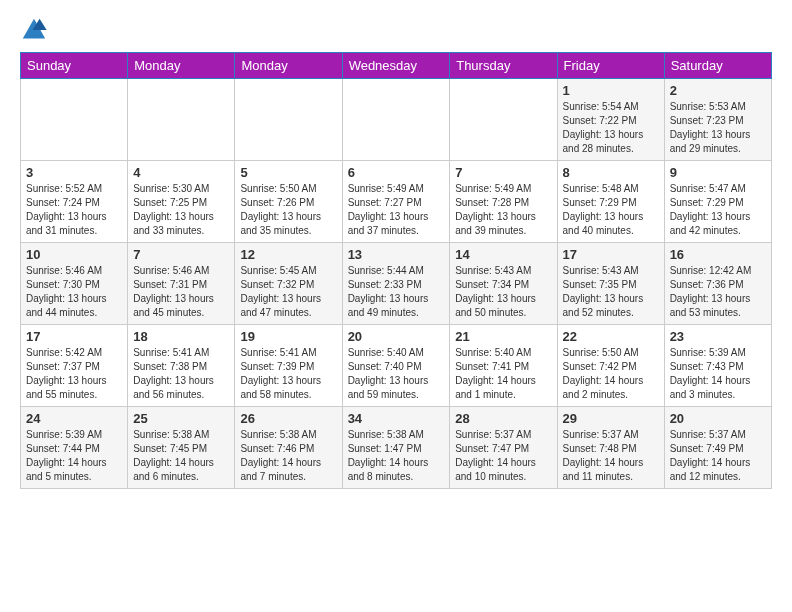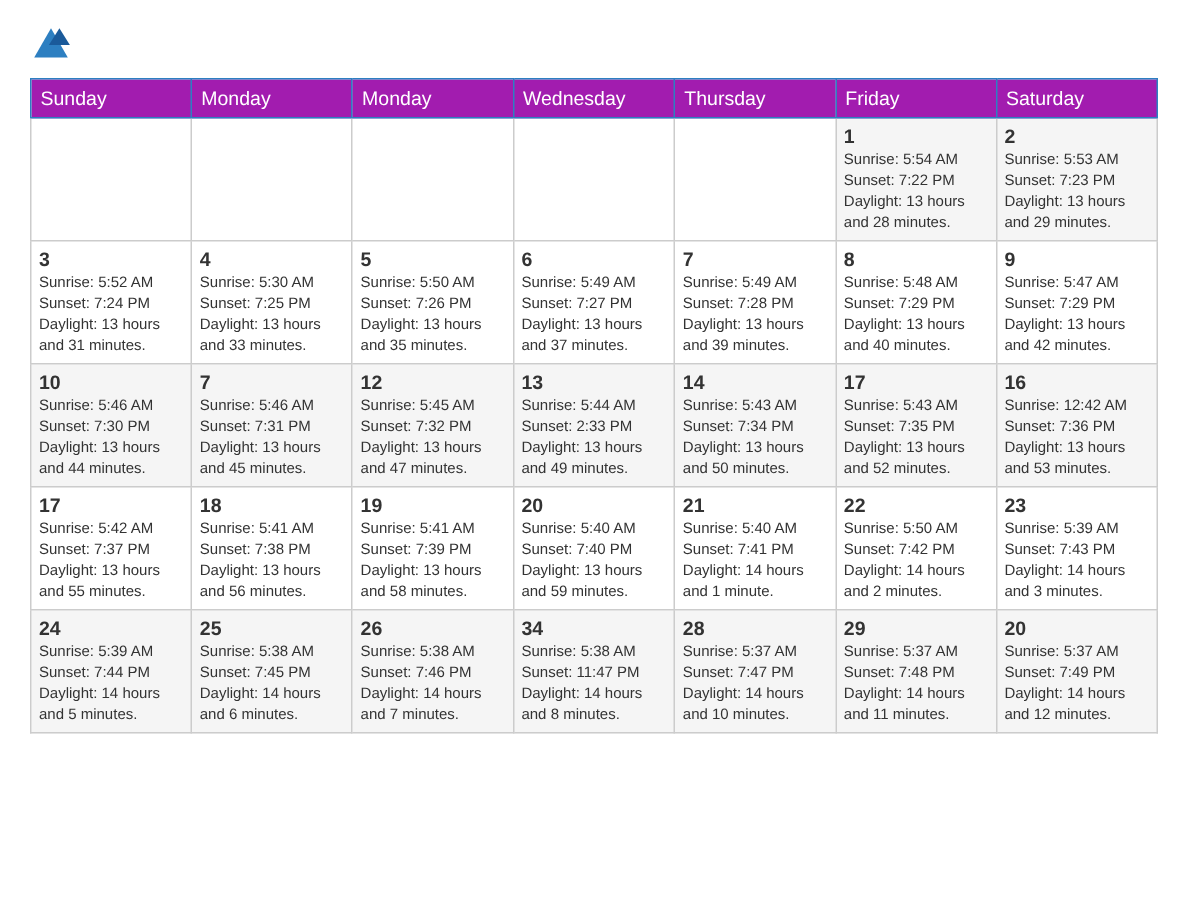--- a/index.html
+++ b/index.html
@@ -288,21 +288,21 @@
         </td>
         <td>
           <span class="day-num">26</span>
           <div class="day-info">Sunrise: 5:38 AM
 Sunset: 7:46 PM
 Daylight: 14 hours and 7 minutes.</div>
         </td>
         <td>
           <span class="day-num">34</span>
           <div class="day-info">Sunrise: 5:38 AM
-Sunset: 11:47 PM
+Sunset: 1:47 PM
 Daylight: 14 hours and 8 minutes.</div>
         </td>
         <td>
           <span class="day-num">28</span>
           <div class="day-info">Sunrise: 5:37 AM
 Sunset: 7:47 PM
 Daylight: 14 hours and 10 minutes.</div>
         </td>
         <td>
           <span class="day-num">29</span>

